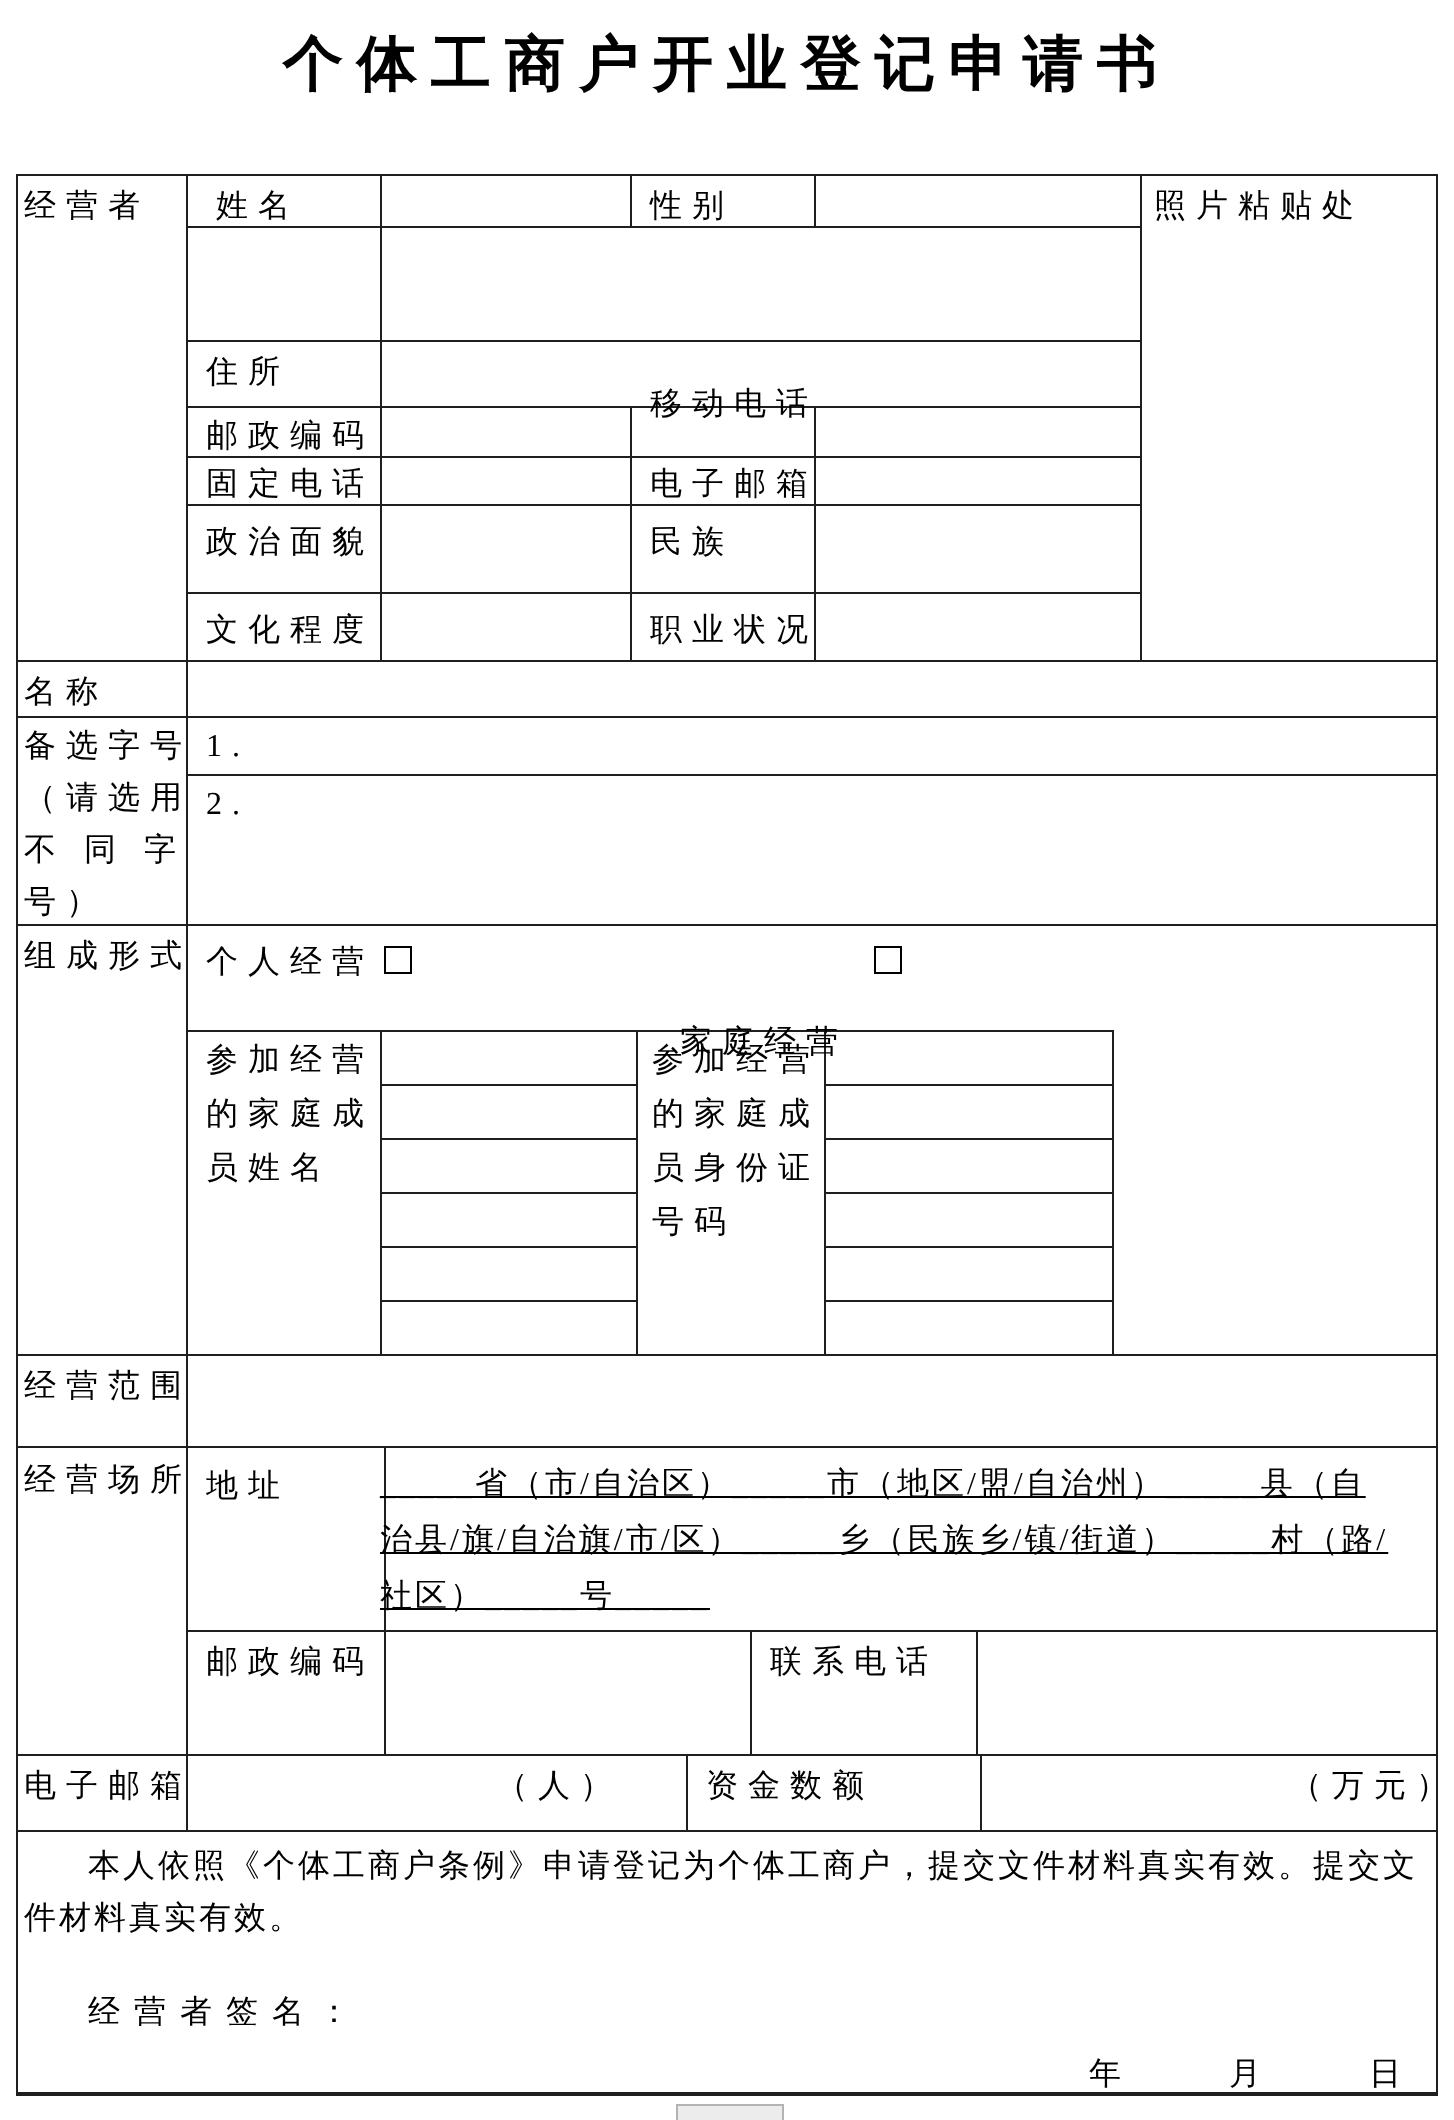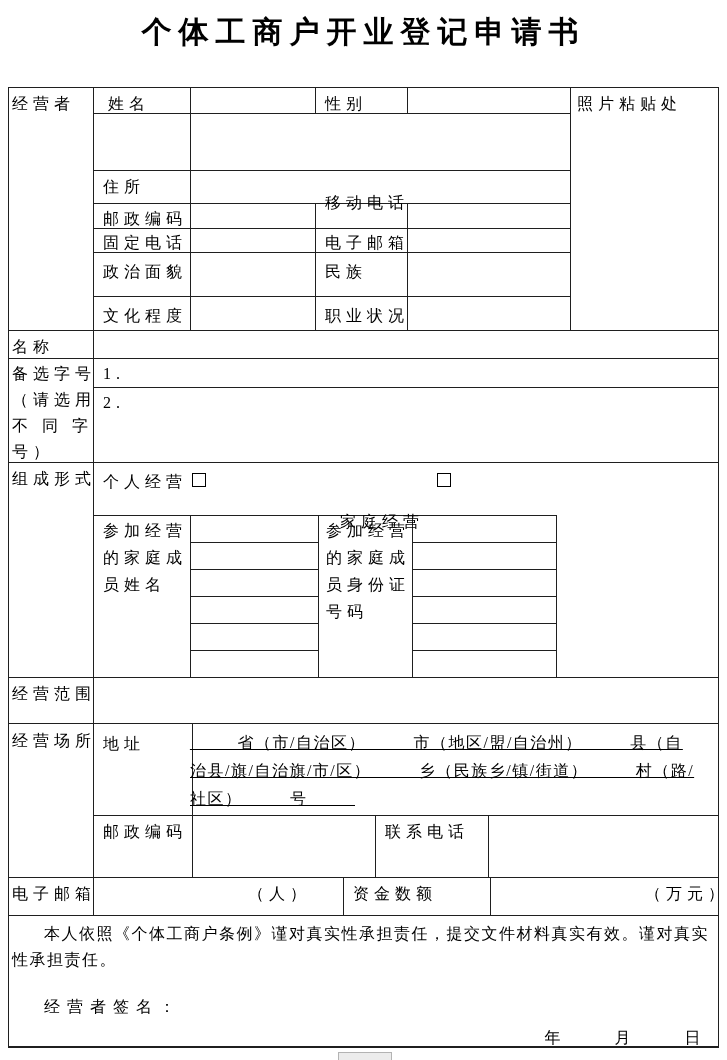--- a/index.html
+++ b/index.html
@@ -156,20 +156,20 @@
   <div class="cell" style="left:193px;top:816px;width:181px;height:60px;"></div>
   <div class="cell" style="left:489px;top:816px;width:228px;height:60px;"></div>
 
   <div class="lbl" style="left:12px;top:881px;">电子邮箱</div>
   <div class="lbl" style="left:248px;top:881px;">（人）</div>
   <div class="cell" style="left:94px;top:878px;width:153px;height:36px;"></div>
   <div class="lbl" style="left:353px;top:881px;">资金数额</div>
   <div class="lbl" style="left:645px;top:881px;">（万元）</div>
   <div class="cell" style="left:491px;top:878px;width:152px;height:36px;"></div>
 
-  <div class="txt decl" style="left:12px;top:921px;width:702px;">本人依照《个体工商户条例》谨对真实性承担责任，提交文件材料真实有效。谨对真实性承担责任。</div>
+  <div class="txt decl" style="left:12px;top:921px;width:702px;">本人依照《个体工商户条例》申请登记为个体工商户，提交文件材料真实有效。提交文件材料真实有效。</div>
   <div class="lbl sig" style="left:44px;top:994px;letter-spacing:7px;">经营者签名：</div>
   <div class="cell" style="left:200px;top:990px;width:280px;height:30px;"></div>
   <div class="txt date" style="left:420px;top:1024px;width:282px;">年　　　月　　　日</div>
 
   <div class="frag"></div>
 
 </div>
 
 </body></html>

